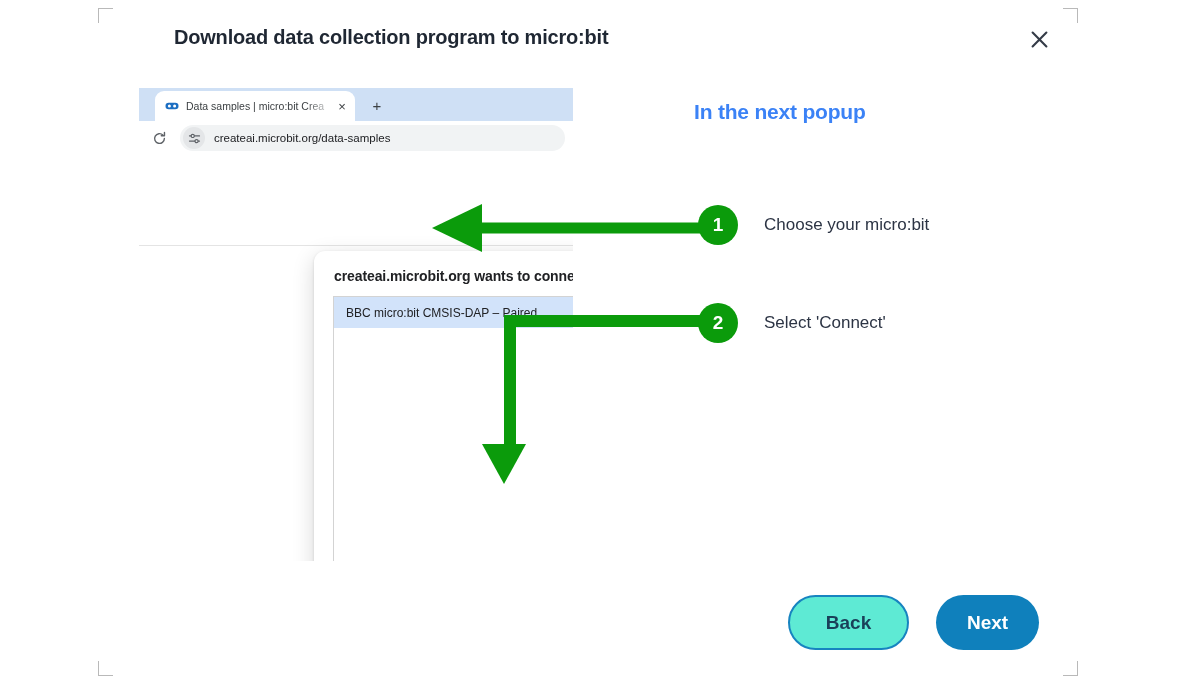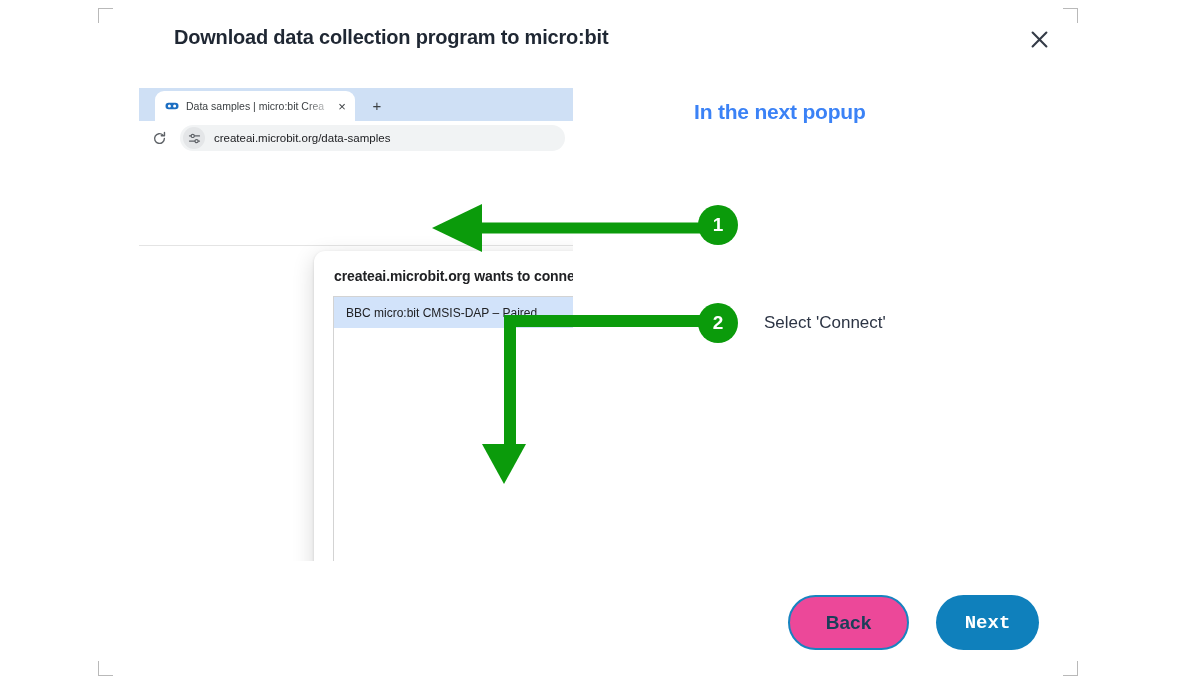--- a/index.html
+++ b/index.html
@@ -122,28 +122,28 @@
     color:#ffffff;font-size:19px;font-weight:bold;
     display:flex;align-items:center;justify-content:center;flex:0 0 40px;
   }
   .step-text{margin-left:26px;font-size:17px;color:#2c3444;white-space:nowrap;}
   .step-1{left:698px;top:205px;}
   .step-2{left:698px;top:303px;}
 
   
   .btn-back{
     position:absolute;left:788px;top:595px;width:121px;height:55px;
-    border:2px solid #1784c0;border-radius:28px;background:#ec4899;
+    border:2px solid #1784c0;border-radius:28px;background:#5eead4;
     color:#1a3f59;font-size:19px;font-weight:bold;font-family:"Liberation Sans",sans-serif;
     cursor:pointer;padding:0;
   }
   .btn-next{
     position:absolute;left:936px;top:595px;width:103px;height:55px;
     border:none;border-radius:28px;background:#0f80bc;
-    color:#ffffff;font-size:19px;font-weight:bold;font-family:Liberation Mono, monospace;
+    color:#ffffff;font-size:19px;font-weight:bold;font-family:Liberation Sans, sans-serif;
     cursor:pointer;padding:0;
   }
 </style>
 </head>
 <body>
 
 <div class="crop tl"></div>
 <div class="crop tr"></div>
 <div class="crop bl"></div>
 <div class="crop br"></div>
@@ -221,20 +221,21 @@
   <g>
     <path d="M700 321 H510 V455" stroke="#0b9b0b" stroke-width="12" fill="none"></path>
     <path d="M504 484 L482 444 L526 444 Z" fill="#0b9b0b"></path>
   </g>
 </svg>
 
 <div class="next-popup-heading">In the next popup</div>
 
 <div class="step step-1">
   <span class="step-badge">1</span>
+  <span class="step-text">Choose your micro:bit</span>
 </div>
 
 <div class="step step-2">
   <span class="step-badge">2</span>
   <span class="step-text">Select 'Connect'</span>
 </div>
 
 <button class="btn-back">Back</button>
 <button class="btn-next">Next</button>
 

